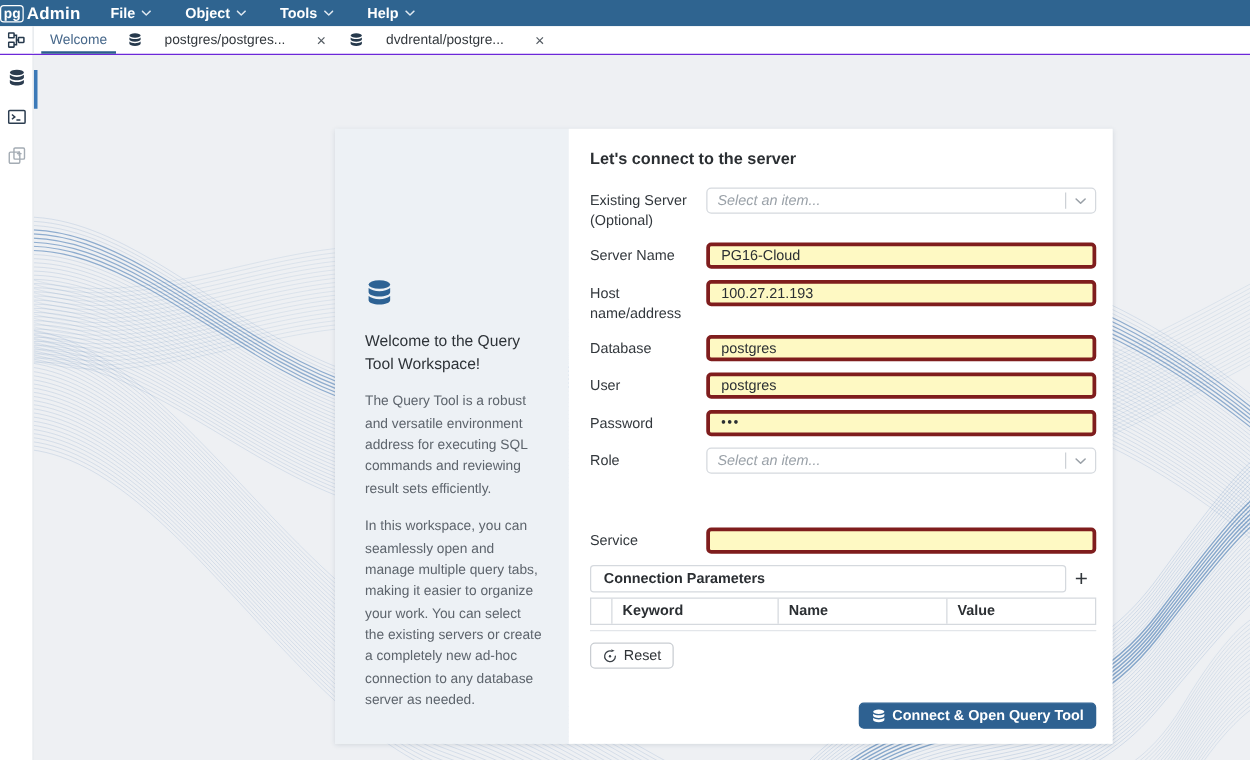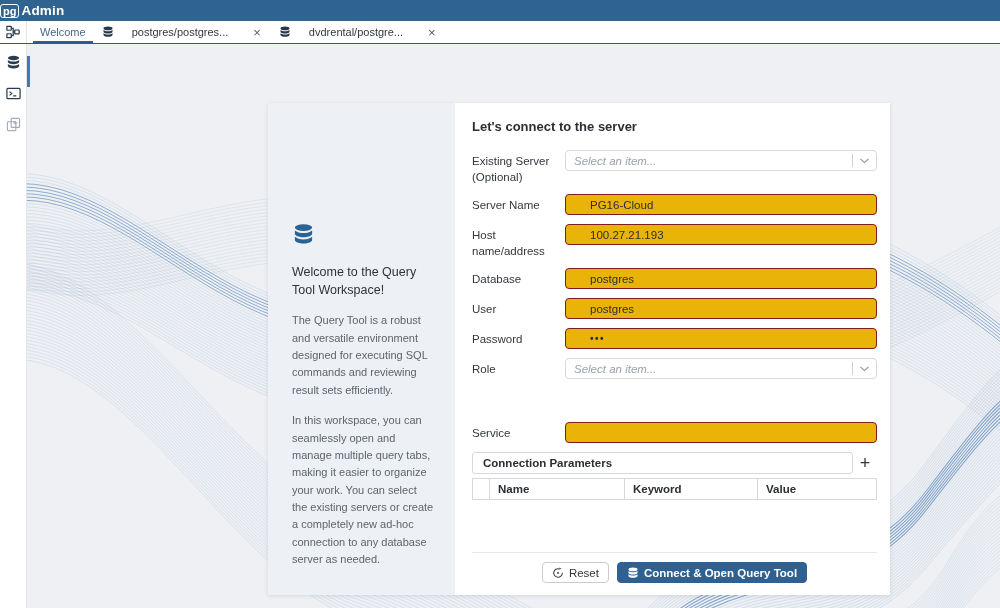--- a/index.html
+++ b/index.html
@@ -37,43 +37,43 @@
   .card{position:absolute;left:241px;top:59px;width:622px;height:492px;display:flex;box-shadow:0 1px 4px rgba(40,60,90,.13);}
   .panel-welcome{width:187px;flex:0 0 187px;background:#edf1f5;box-sizing:border-box;padding:120px 21px 0 24px;}
   .w-icon{width:23px;height:23px;color:#2d6294;}
   .w-heading{margin-top:13px;font-size:12.5px;font-weight:500;color:#2e3338;line-height:1.45;}
   .w-para{margin-top:13px;font-size:11px;color:#5d646c;line-height:1.58;}
   .panel-form{flex:1;background:#fff;box-sizing:border-box;padding:16px 13px 12px 17px;display:flex;flex-direction:column;}
   .form-title{font-size:13px;font-weight:600;color:#2b2f33;margin-bottom:16px;}
   .frow{display:flex;margin-bottom:9px;}
   .flabel{flex:0 0 93px;width:93px;font-size:11.5px;color:#33383d;padding-top:3px;line-height:1.4;}
   .ffield{flex:1;min-width:0;}
-  input.tinput{width:100%;box-sizing:border-box;height:21px;border:1px solid #7f1d1d;border-radius:4px;padding:0 24px;font-family:"Liberation Sans","DejaVu Sans",sans-serif;font-size:11.5px;color:#2b2f33;outline:none;background:#eab308;}
+  input.tinput{width:100%;box-sizing:border-box;height:21px;border:3px solid #7f1d1d;border-radius:4px;padding:0 9px;font-family:"Liberation Sans","DejaVu Sans",sans-serif;font-size:11.5px;color:#2b2f33;outline:none;background:#fef9c3;}
   input.pw{font-size:10px;font-weight:700;letter-spacing:1.5px;}
   .select{height:21px;box-sizing:border-box;border:1px solid #d5d9de;border-radius:4px;display:flex;align-items:center;padding:0 7px 0 8px;cursor:pointer;background:#fff;font-style:italic;}
   .select .ph{flex:1;font-size:11.5px;color:#9aa1a8;}
   .select .vbar{width:1px;height:13px;background:#cdd1d6;margin-right:7px;}
   .select svg{width:9px;height:6px;color:#9aa1a8;}
   
   .cp{margin-top:9px;}
   .cp-head{display:flex;align-items:center;}
   .cp-title{flex:1;border:1px solid #d5d9de;border-radius:3px;padding:4px 10px;font-size:11.5px;font-weight:700;color:#2b2f33;}
   .cp-add{width:24px;text-align:center;font-size:18px;font-weight:400;color:#33383d;cursor:pointer;line-height:1;user-select:none;}
   .cp-table{margin-top:4px;border:1px solid #d5d9de;display:flex;height:22px;box-sizing:border-box;background:#fff;}
   .cp-c{box-sizing:border-box;border-right:1px solid #d5d9de;font-size:11.5px;font-weight:700;color:#2b2f33;padding:4px 0 0 8px;}
   .cp-c0{width:17px;padding:0;}
   .cp-c1{width:135px;}
   .cp-c2{width:133px;}
   .cp-c3{flex:1;border-right:none;}
   .spacer{flex:1;}
-  .footer{border-top:1px solid #e3e6ea;padding-top:9px;display:flex;justify-content:center;gap:8px;}
+  .footer{border-top:1px solid #e3e6ea;padding-top:9px;display:flex;justify-content:space-between;gap:8px;}
   .btn{height:21px;box-sizing:border-box;border-radius:4px;display:flex;align-items:center;gap:5px;font-size:11.5px;padding:0 9px;cursor:pointer;}
   .btn-reset{border:1px solid #c9cdd2;background:#fff;color:#2f3337;}
   .btn-reset svg{width:12px;height:12px;color:#3a4047;}
-  .btn-connect{background:#2e6191;border:1px solid #2e6191;color:#fff;font-weight:600;}
+  .btn-connect{background:#2e6191;border:1px solid #2e6191;color:#fff;font-weight:600;margin-top:48px;}
   .btn-connect svg{width:12px;height:12px;color:#fff;}
   .hidden-defs{position:absolute;width:0;height:0;overflow:hidden;}
 </style>
 </head>
 <body>
 
 <svg class="hidden-defs" aria-hidden="true">
   <defs>
     <symbol id="i-db" viewBox="0 0 16 16">
       <ellipse cx="8" cy="3.2" rx="6" ry="2.4" fill="currentColor"></ellipse>
@@ -109,20 +109,46 @@
       <path d="M8.1.5l1 2.2 2.2-.8z" fill="currentColor"></path>
       <circle cx="7" cy="7" r="1.1" fill="currentColor"></circle>
     </symbol>
   </defs>
 </svg>
 
 <div class="header">
   <div class="logo">
     <span class="logo-pg">pg</span>
     <span class="logo-admin">Admin</span>
+  </div>
+  <div class="menu">
+    <div class="menu-item">
+      <span>File</span>
+      <svg>
+          <use href="#i-chevron"></use>
+        </svg>
+    </div>
+    <div class="menu-item">
+      <span>Object</span>
+      <svg>
+          <use href="#i-chevron"></use>
+        </svg>
+    </div>
+    <div class="menu-item">
+      <span>Tools</span>
+      <svg>
+          <use href="#i-chevron"></use>
+        </svg>
+    </div>
+    <div class="menu-item">
+      <span>Help</span>
+      <svg>
+          <use href="#i-chevron"></use>
+        </svg>
+    </div>
   </div>
 </div>
 
 <div class="tabbar">
   <div class="tab-iconcell">
     <svg>
         <use href="#i-explorer"></use>
       </svg>
   </div>
   <div class="tab active">
@@ -305,21 +331,21 @@
       </svg>
     <div class="active-indicator"></div>
 
     <div class="card">
 
       <div class="panel-welcome">
         <svg class="w-icon">
             <use href="#i-db"></use>
           </svg>
         <div class="w-heading">Welcome to the Query Tool Workspace!</div>
-        <div class="w-para">The Query Tool is a robust and versatile environment designed for executing SQL commands and reviewing result sets efficiently.</div>
+        <div class="w-para">The Query Tool is a robust and versatile environment address for executing SQL commands and reviewing result sets efficiently.</div>
         <div class="w-para">In this workspace, you can seamlessly open and manage multiple query tabs, making it easier to organize your work. You can select the existing servers or create a completely new ad-hoc connection to any database server as needed.</div>
       </div>
 
       <div class="panel-form">
         <div class="form-title">Let's connect to the server</div>
 
         <div class="frow">
           <div class="flabel">Existing Server (Optional)</div>
           <div class="ffield">
             <div class="select">
@@ -388,22 +414,22 @@
           </div>
         </div>
 
         <div class="cp">
           <div class="cp-head">
             <div class="cp-title">Connection Parameters</div>
             <div class="cp-add">+</div>
           </div>
           <div class="cp-table">
             <div class="cp-c cp-c0"></div>
+            <div class="cp-c cp-c2">Keyword</div>
             <div class="cp-c cp-c1">Name</div>
-            <div class="cp-c cp-c2">Keyword</div>
             <div class="cp-c cp-c3">Value</div>
           </div>
         </div>
 
         <div class="spacer"></div>
 
         <div class="footer">
           <div class="btn btn-reset">
             <svg>
                 <use href="#i-reset"></use>

